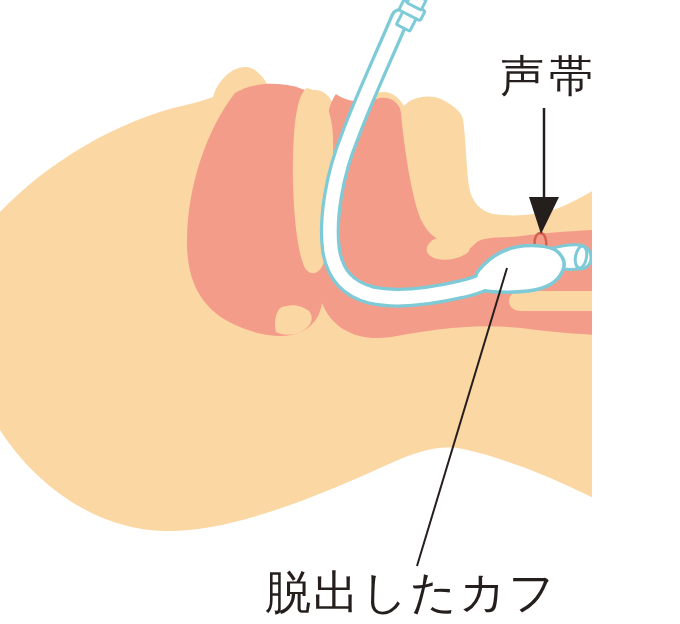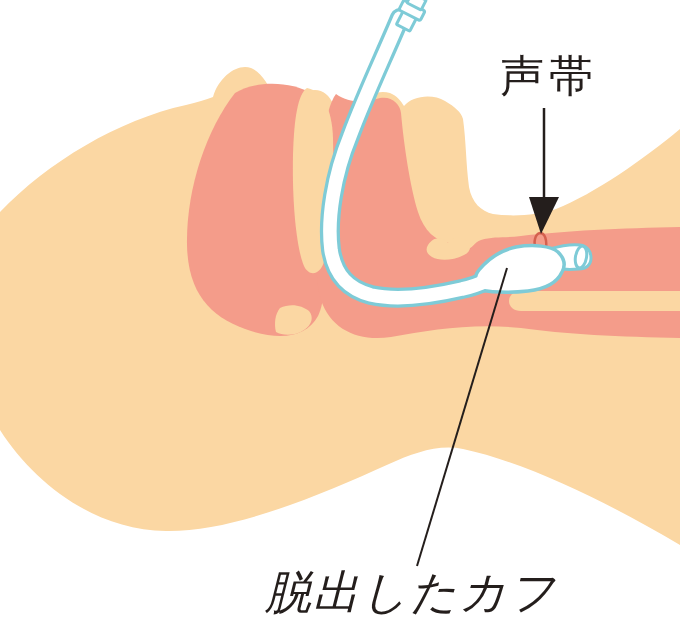--- a/index.html
+++ b/index.html
@@ -1,22 +1,22 @@
 <!DOCTYPE html>
 <html><head>
 <meta charset="utf-8">
 <style>
   html,body{margin:0;padding:0;background:#ffffff;}
   body{font-family:"Liberation Sans","DejaVu Sans",sans-serif;}
-  .stage{position:relative;width:680px;height:624px;background:#fff;overflow:hidden;}
+  .stage{position:relative;width:592px;height:624px;background:#fff;overflow:hidden;}
   .stage svg{position:absolute;left:0;top:0;}
   .label{position:absolute;color:var(--ink);line-height:1;white-space:nowrap;
          font-family:"Liberation Sans","DejaVu Sans",sans-serif;font-weight:500;}
   .label-vocal{left:500px;top:54px;font-size:44px;letter-spacing:5px;}
-  .label-cuff{left:265px;top:569px;font-size:46px;letter-spacing:2px;font-style:italic;}
+  .label-cuff{left:265px;top:569px;font-size:46px;letter-spacing:2px;}
   
   .skin{fill:var(--skin);}
   .mucosa{fill:var(--mucosa);}
   .tube-stroke{stroke:var(--tube);fill:none;}
   .tube-core{stroke:#ffffff;fill:none;}
   .tube-part{fill:#ffffff;stroke:var(--tube);}
   .ink-line{stroke:var(--ink);}
   .ink-fill{fill:var(--ink);}
   .vocal-mark{stroke:var(--vocal);fill:none;}
 </style>

